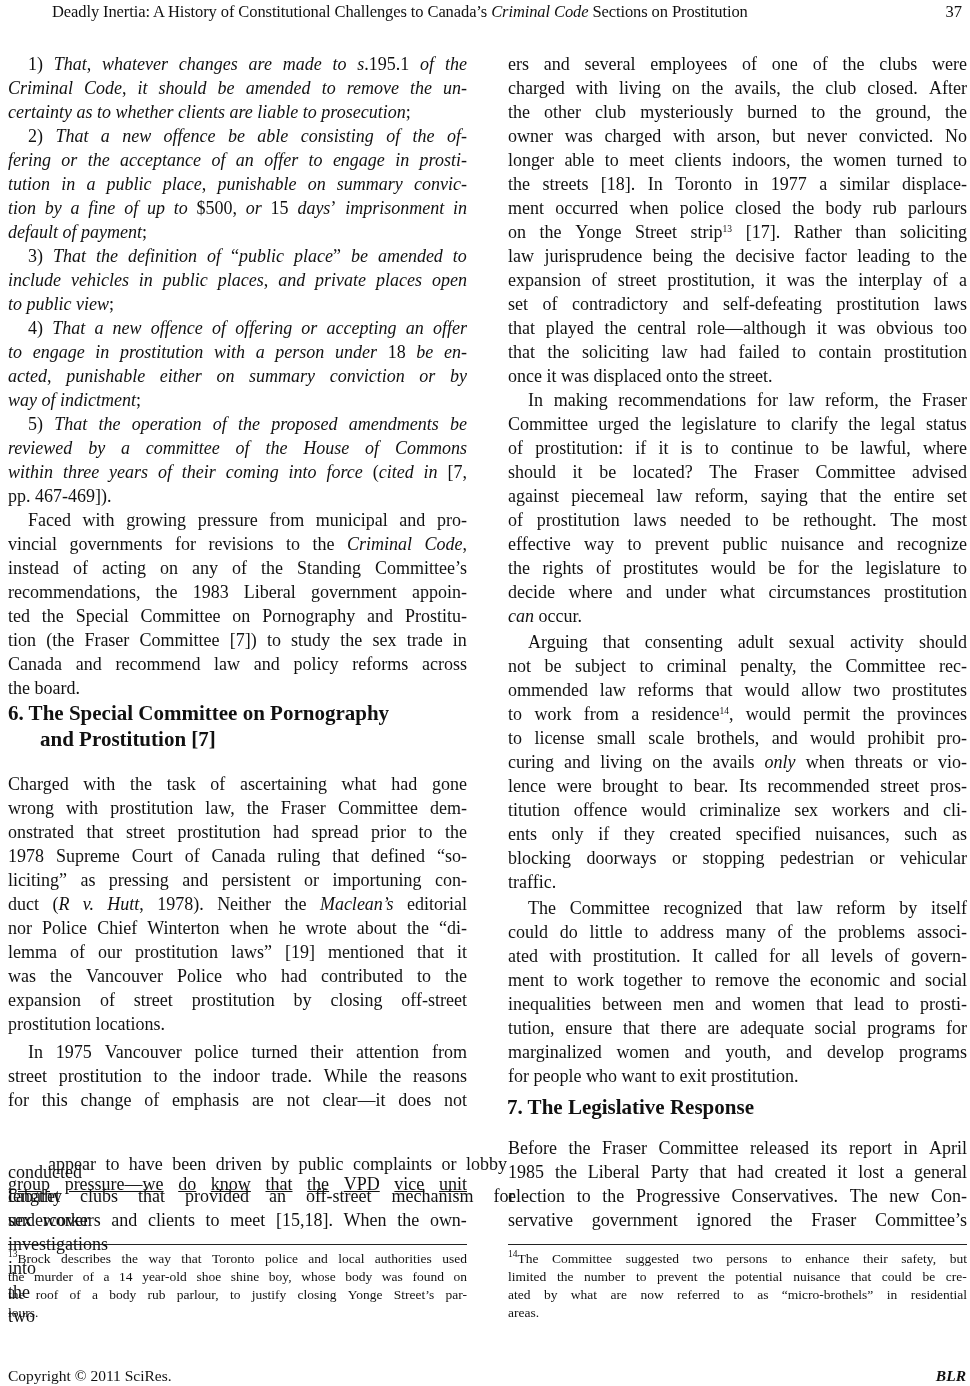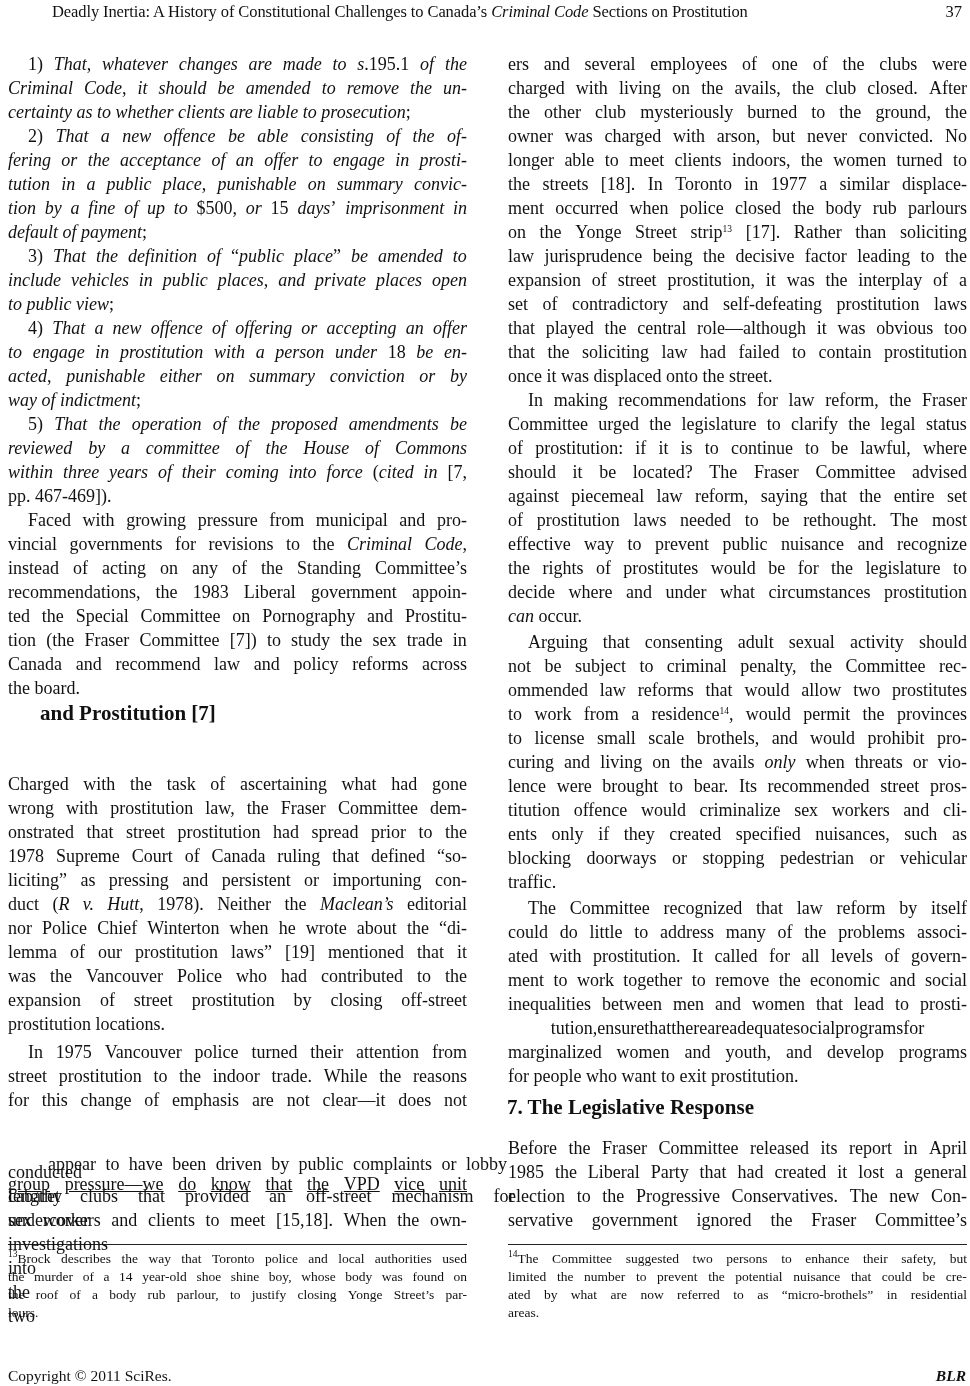--- a/index.html
+++ b/index.html
@@ -33,20 +33,21 @@
 </head>
 <body>
 
 <div class="header">
   <span class="header-title"><span>Deadly Inertia: A History of Constitutional Challenges to Canada’s </span><i>Criminal Code</i><span> Sections on Prostitution</span></span>
   <span class="header-page">37</span>
 </div>
 
 <div class="col col-left" id="col-left">
   <div class="heading" style="top:700px;">
+    <div>6. The Special Committee on Pornography</div>
     <div style="padding-left:32px;">and Prostitution [7]</div>
   </div>
   <div class="rule" style="top:1244px;"></div>
   <div id="fn-left" style="position:absolute; top:1250px; left:0; width:459px;">
       <div class="fn j" style="top: 0px;">
         <span class="w"><sup>13</sup>Brock</span>
         <span class="w">describes</span>
         <span class="w">the</span>
         <span class="w">way</span>
         <span class="w">that</span>
@@ -1030,21 +1031,21 @@
       <span class="w">inequalities</span>
       <span class="w">between</span>
       <span class="w">men</span>
       <span class="w">and</span>
       <span class="w">women</span>
       <span class="w">that</span>
       <span class="w">lead</span>
       <span class="w">to</span>
       <span class="w">prosti-</span>
     </div>
-    <div class="line j" style="top: 1016px; justify-content: center;">
+    <div class="line j" style="top: 1016px;">
       <span class="w">tution,</span>
       <span class="w">ensure</span>
       <span class="w">that</span>
       <span class="w">there</span>
       <span class="w">are</span>
       <span class="w">adequate</span>
       <span class="w">social</span>
       <span class="w">programs</span>
       <span class="w">for</span>
     </div>

